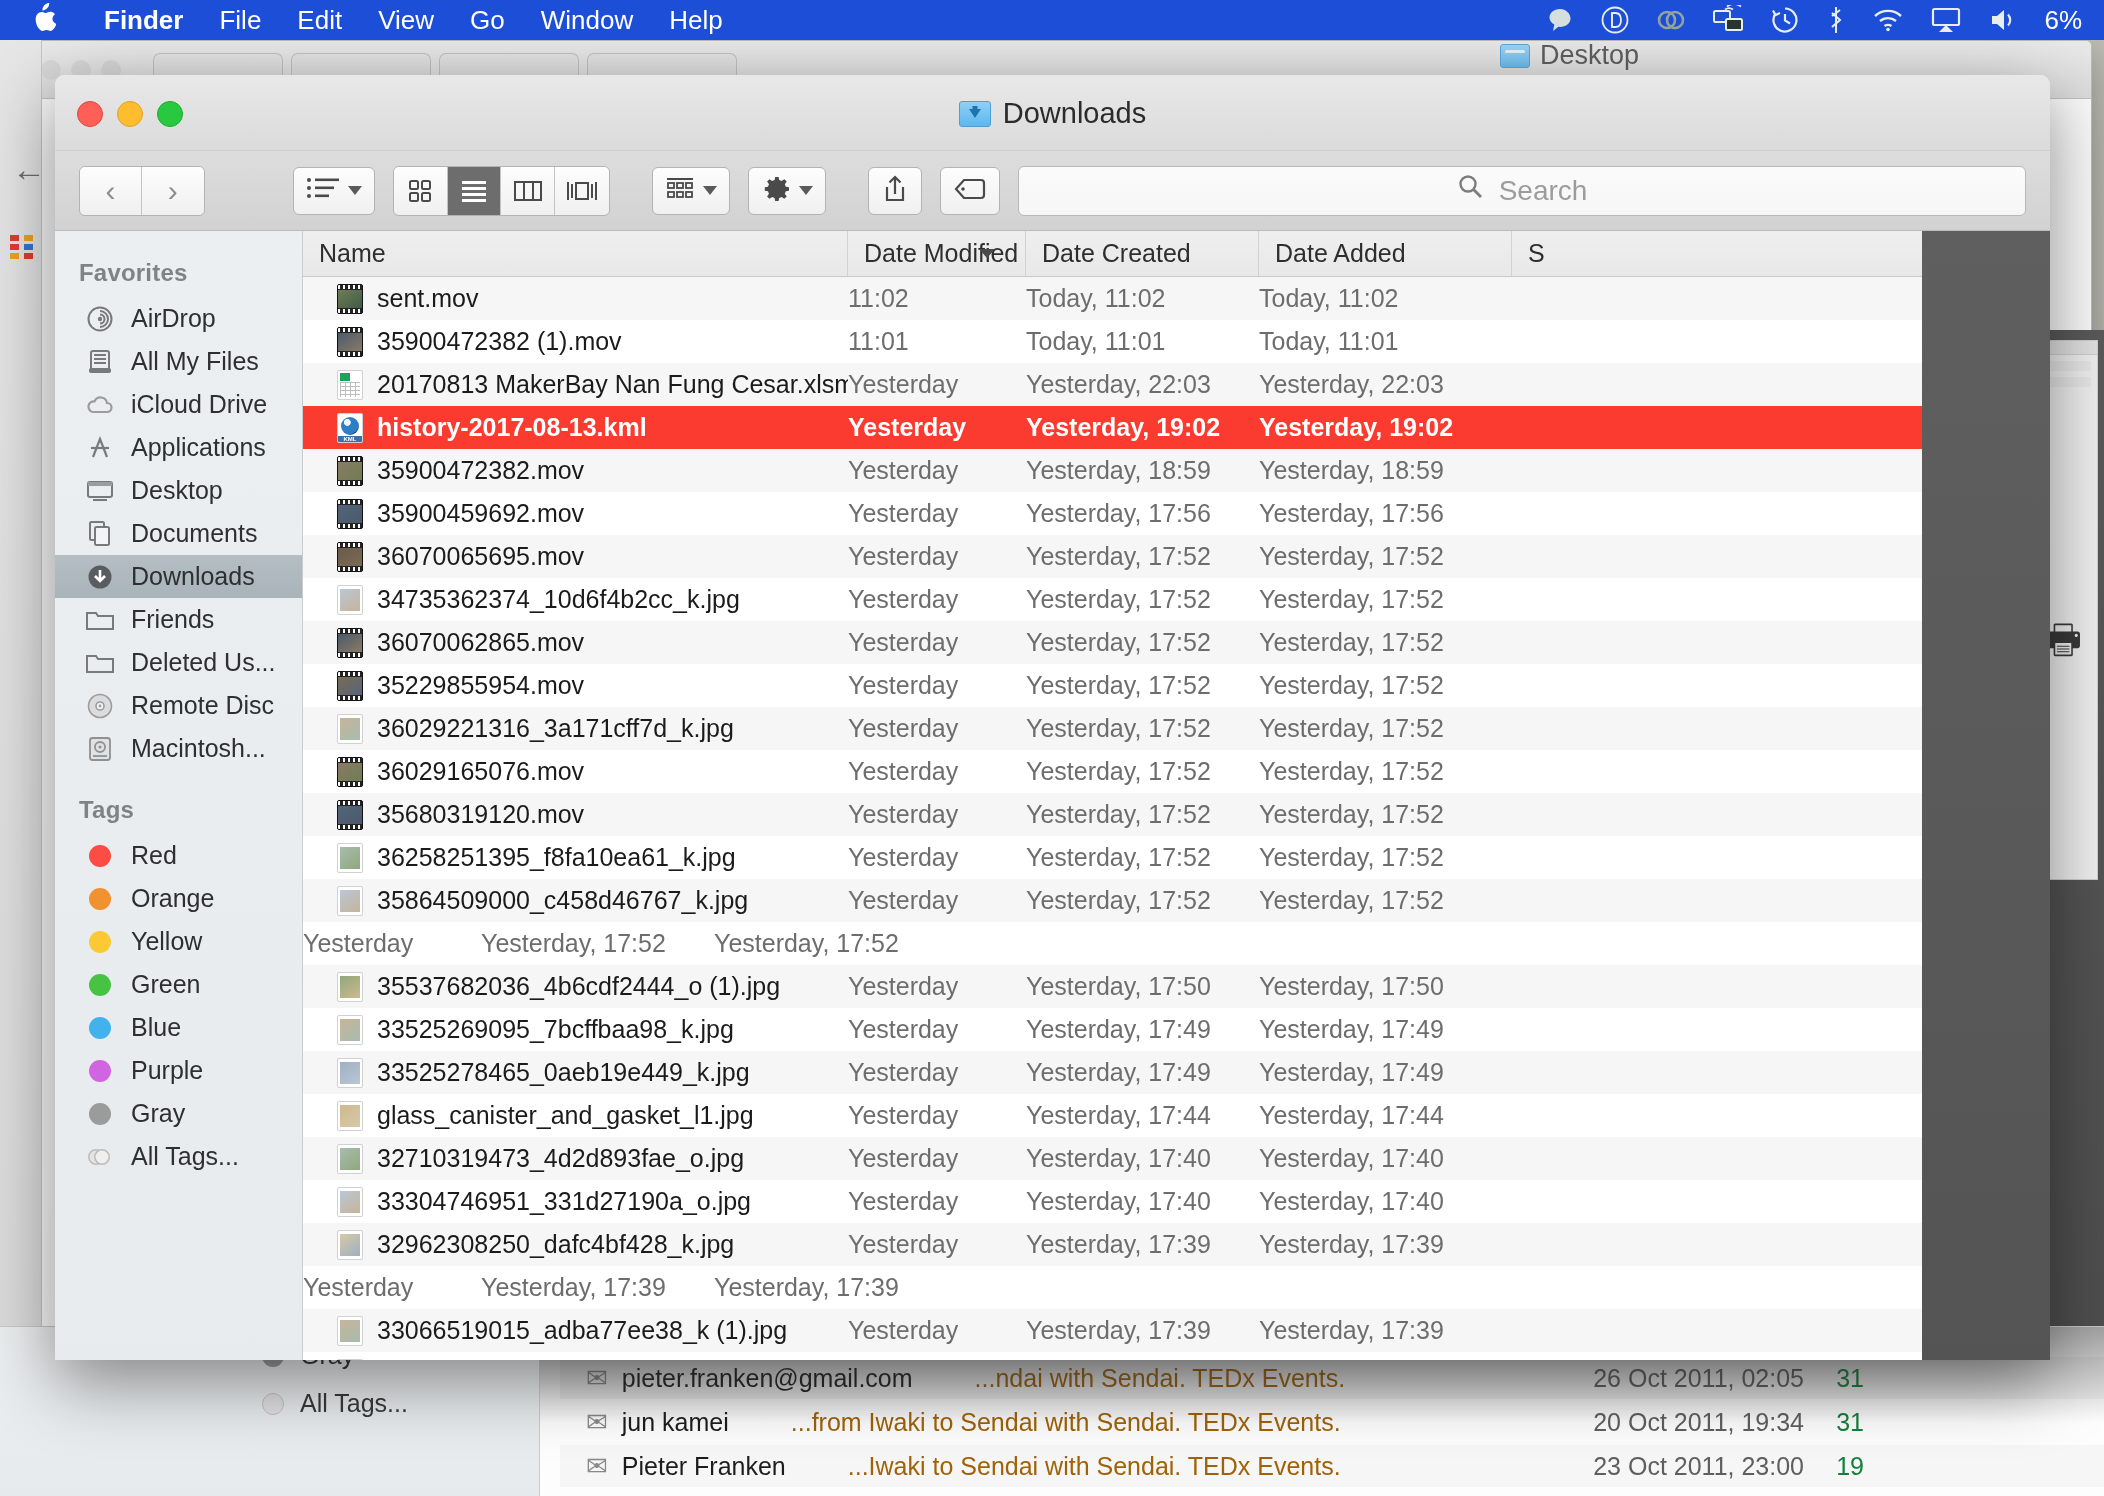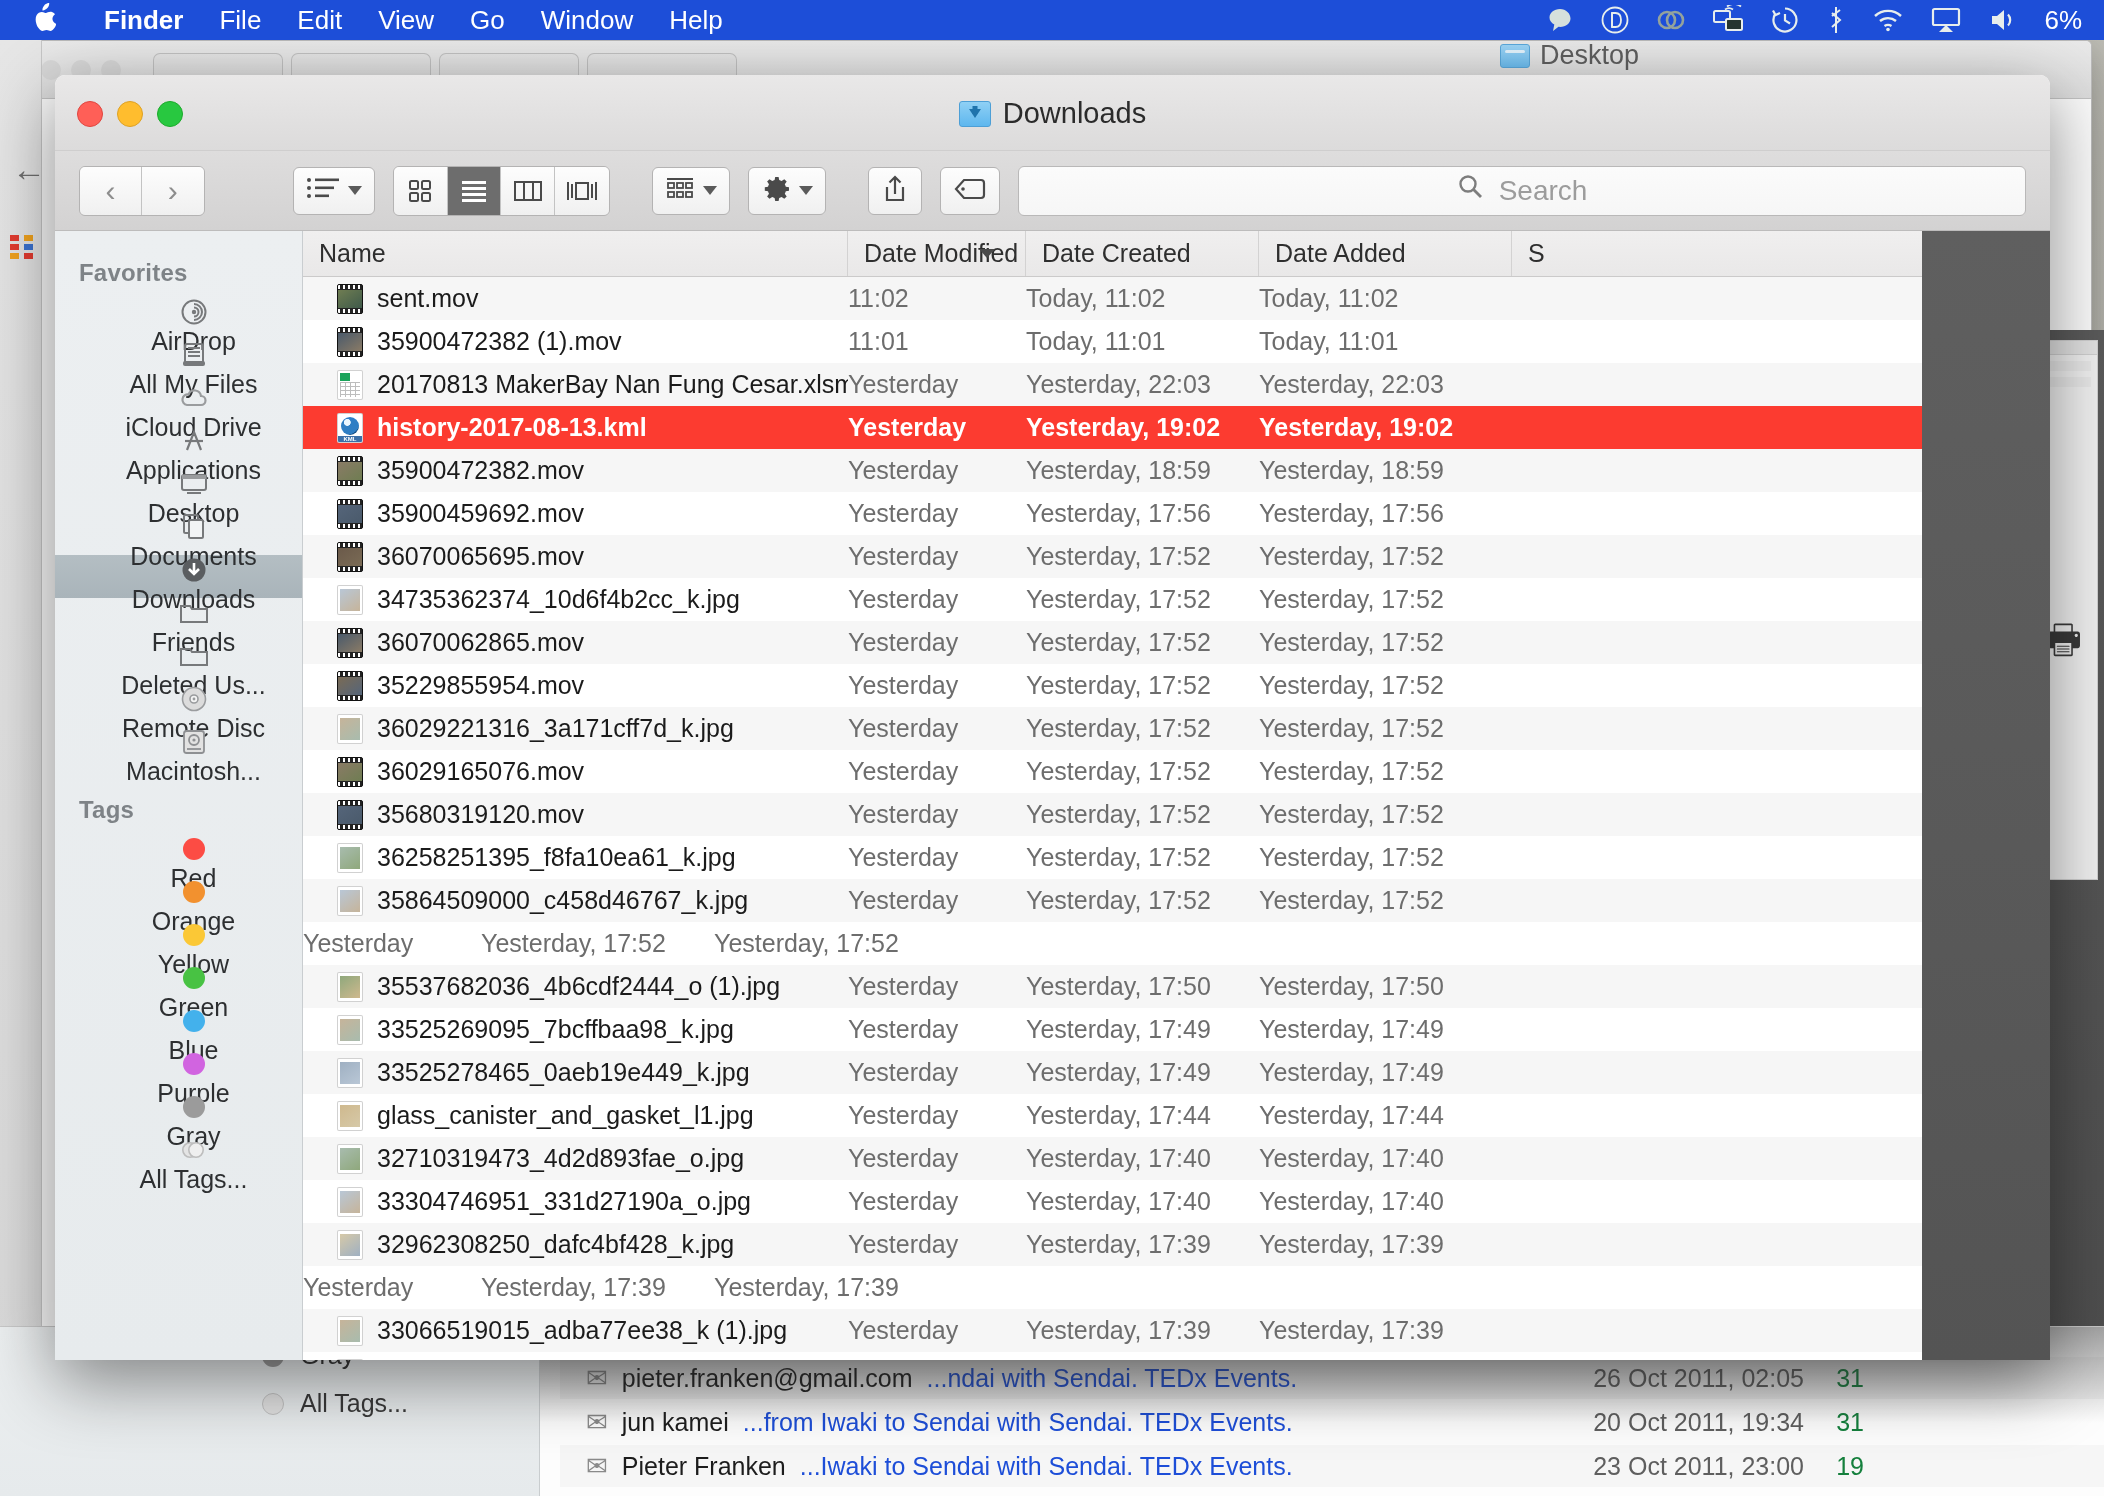--- a/index.html
+++ b/index.html
@@ -101,21 +101,21 @@
   }
   .mail-tag { position:absolute; display:flex; align-items:center; gap:16px; left:262px; font-size:25px; color:#3a3a3a;}
   .mail-tag .dot { width:22px;height:22px;border-radius:50%; }
   .mail-row {
     position:absolute; left:560px; right:0; height:42px;
     display:flex; align-items:center; gap:14px; font-size:25px;
     padding-left:26px;
   }
   .mail-row .env { font-size:26px; color:#8a8a8a; }
   .mail-row .from { color:#1d1d1d; }
-  .mail-row .snippet { color:#1d4ed8; }
+  .mail-row .snippet { color:#a16207;margin-left:48px; }
   .mail-row .date { position:absolute; right:300px; color:#5f5f5f; }
   .mail-row .num { position:absolute; right:240px; color:#15803d; }
   #mail-top-faded { position:absolute; left:560px; right:0; top:-6px; height:34px;
     font-size:25px; color:#7d7d7d; opacity:.55; padding-left:26px; display:flex; gap:60px; }
   #mail-shade { position:absolute; left:540px; right:0; top:0; height:96px;
     background:linear-gradient(rgba(90,90,90,.55), rgba(255,255,255,0)); pointer-events:none; }
 
   
   #paper-corner {
     position:absolute; left:90px; bottom:118px; width:300px; height:120px;
@@ -207,22 +207,22 @@
     width:248px; flex:0 0 248px;
     background: linear-gradient(#eceff1,#e7ebed);
     border-right:1px solid #c9cdd0;
     padding-top:14px; overflow:hidden;
   }
   .sb-head {
     font-size:24px; font-weight:bold; color:#7e8387;
     padding:14px 0 10px 24px; letter-spacing:.2px;
   }
   .sb-item {
-    height:43px; display:flex; align-items:center; gap:0;
-    padding-left:30px; font-size:25px; color:#2d2f31; white-space:nowrap;flex-direction:column;
+    height:43px; display:flex; align-items:center; gap:16px;
+    padding-left:30px; font-size:25px; color:#2d2f31; white-space:nowrap;
   }
   .sb-item.selected { background: linear-gradient(#b4bec3,#a9b4ba); }
   .sb-ico { width:30px; height:30px; flex:0 0 30px; display:flex; align-items:center; justify-content:center; color:#77797b; }
   .tagdot { width:22px; height:22px; border-radius:50%; }
 
   
   #listwrap { flex:1; position:relative; background:#fff; overflow:hidden; }
   #colhead {
     display:flex; height:46px; align-items:stretch;
     background: linear-gradient(#f0efef,#e9e8e8);

